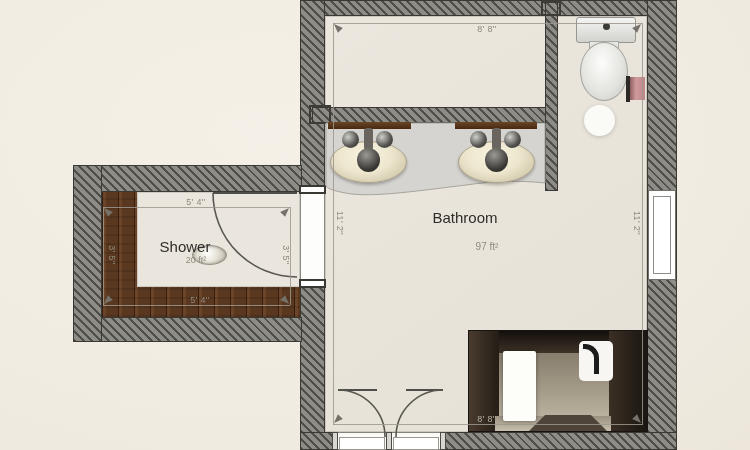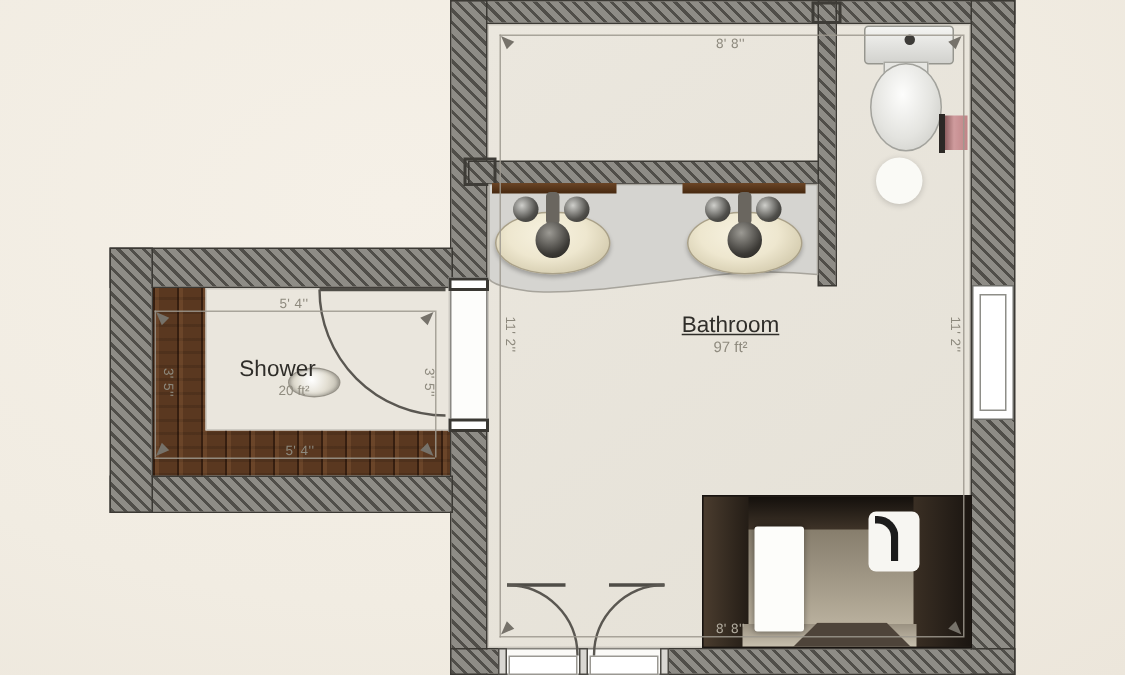--- a/index.html
+++ b/index.html
@@ -139,18 +139,18 @@
 
   <span class="abs dimtxt ctr" style="left:487px;top:29px;">8' 8''</span>
   <span class="abs dimtxt ctr" style="left:487px;top:419px;color:#b3ada0;">8' 8''</span>
   <span class="abs dimtxt ctrv" style="left:340px;top:223px;">11' 2''</span>
   <span class="abs dimtxt ctrv" style="left:637px;top:223px;">11' 2''</span>
   <span class="abs dimtxt ctr" style="left:196px;top:202px;">5' 4''</span>
   <span class="abs dimtxt ctr" style="left:200px;top:300px;">5' 4''</span>
   <span class="abs dimtxt ctrv" style="left:112px;top:255px;">3' 5''</span>
   <span class="abs dimtxt ctrv" style="left:286px;top:255px;">3' 5''</span>
 
-  <span class="abs room-name ctr" style="left:487px;top:217px;text-decoration:underline;">Bathroom</span>
-  <span class="abs room-area ctr" style="left:487px;top:232px;">97 ft²</span>
+  <span class="abs room-name ctr" style="left:465px;top:217px;">Bathroom</span>
+  <span class="abs room-area ctr" style="left:487px;top:246px;">97 ft²</span>
   <span class="abs room-name ctr" style="left:185px;top:246px;">Shower</span>
   <span class="abs room-area ctr" style="left:196px;top:260px;font-size:9px;">20 ft²</span>
 
 </div>
 
 </body></html>

